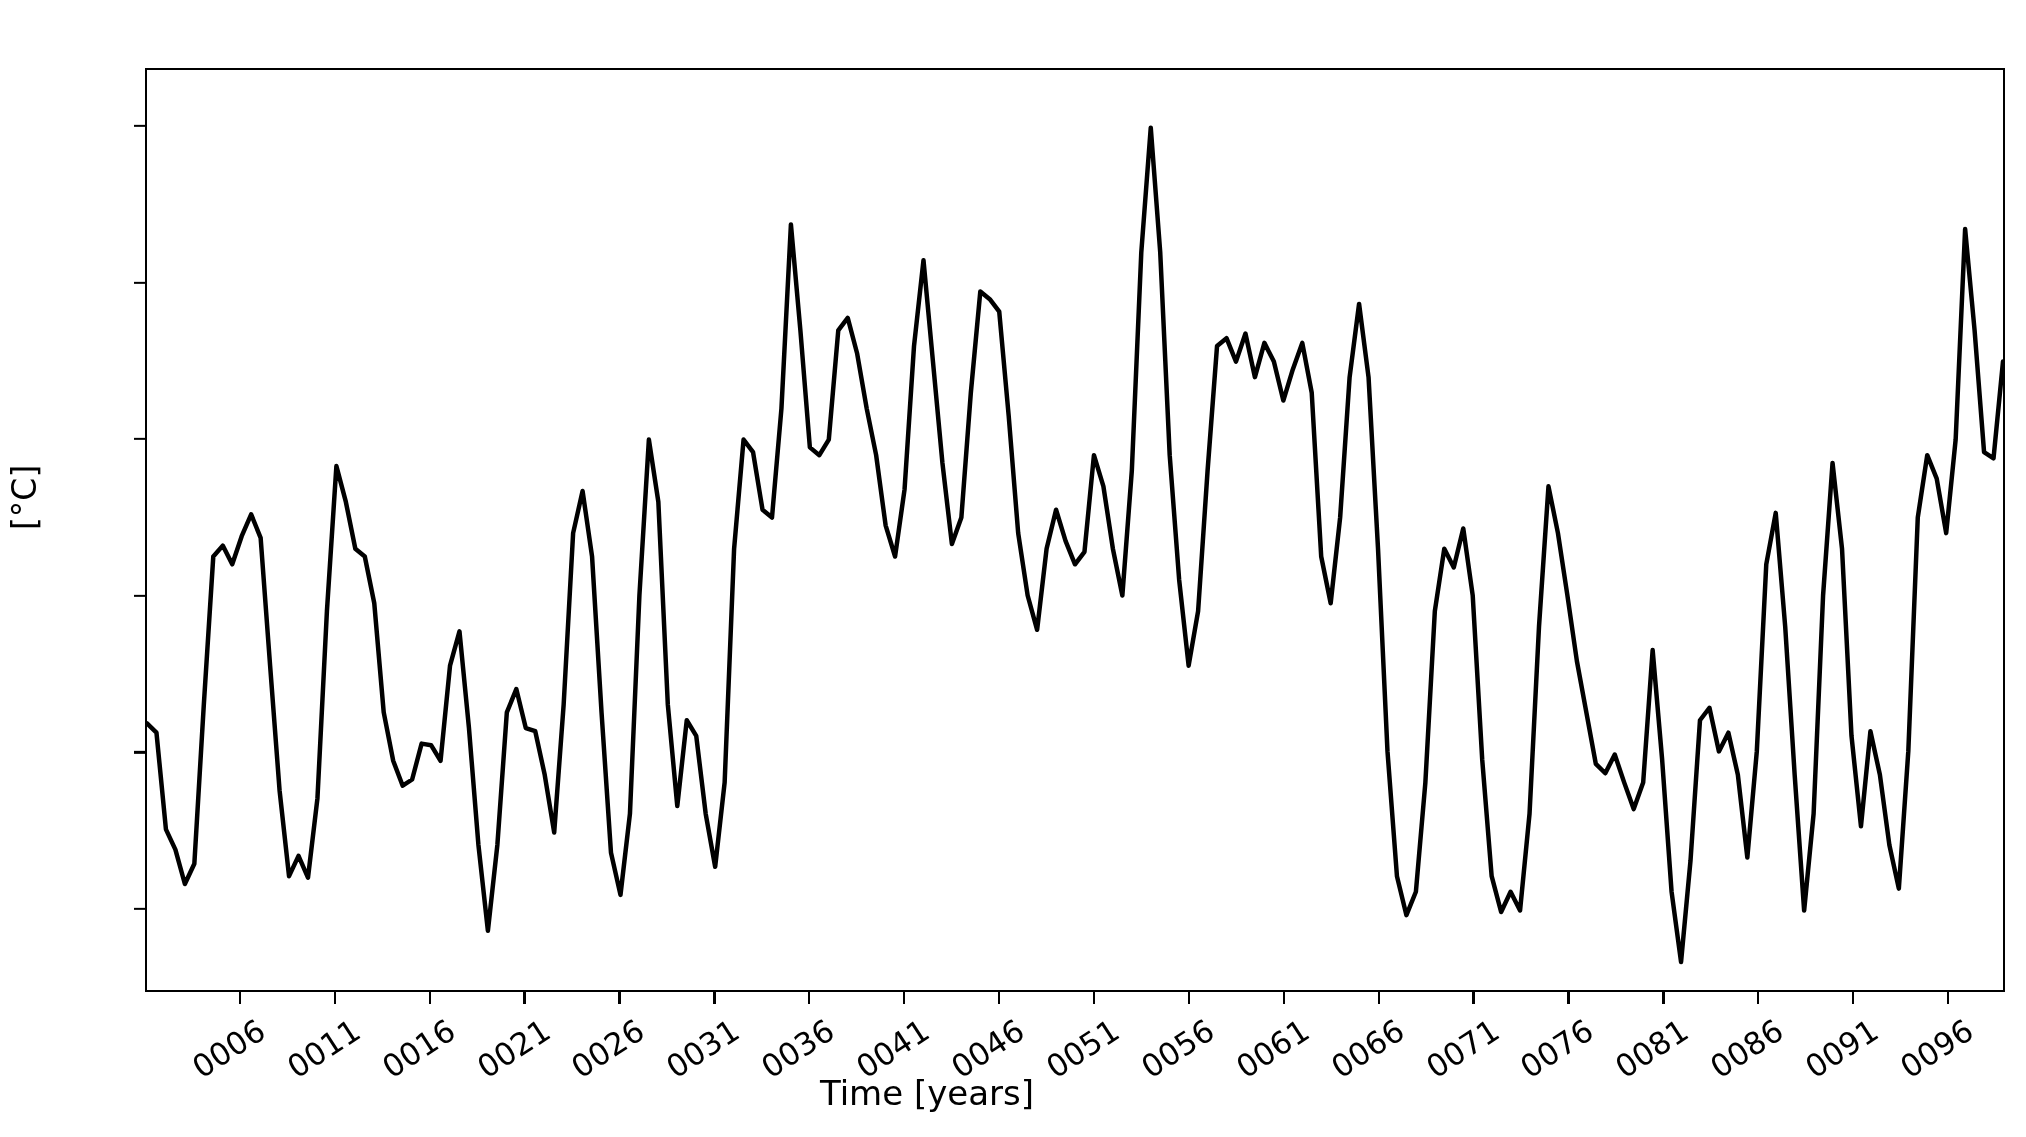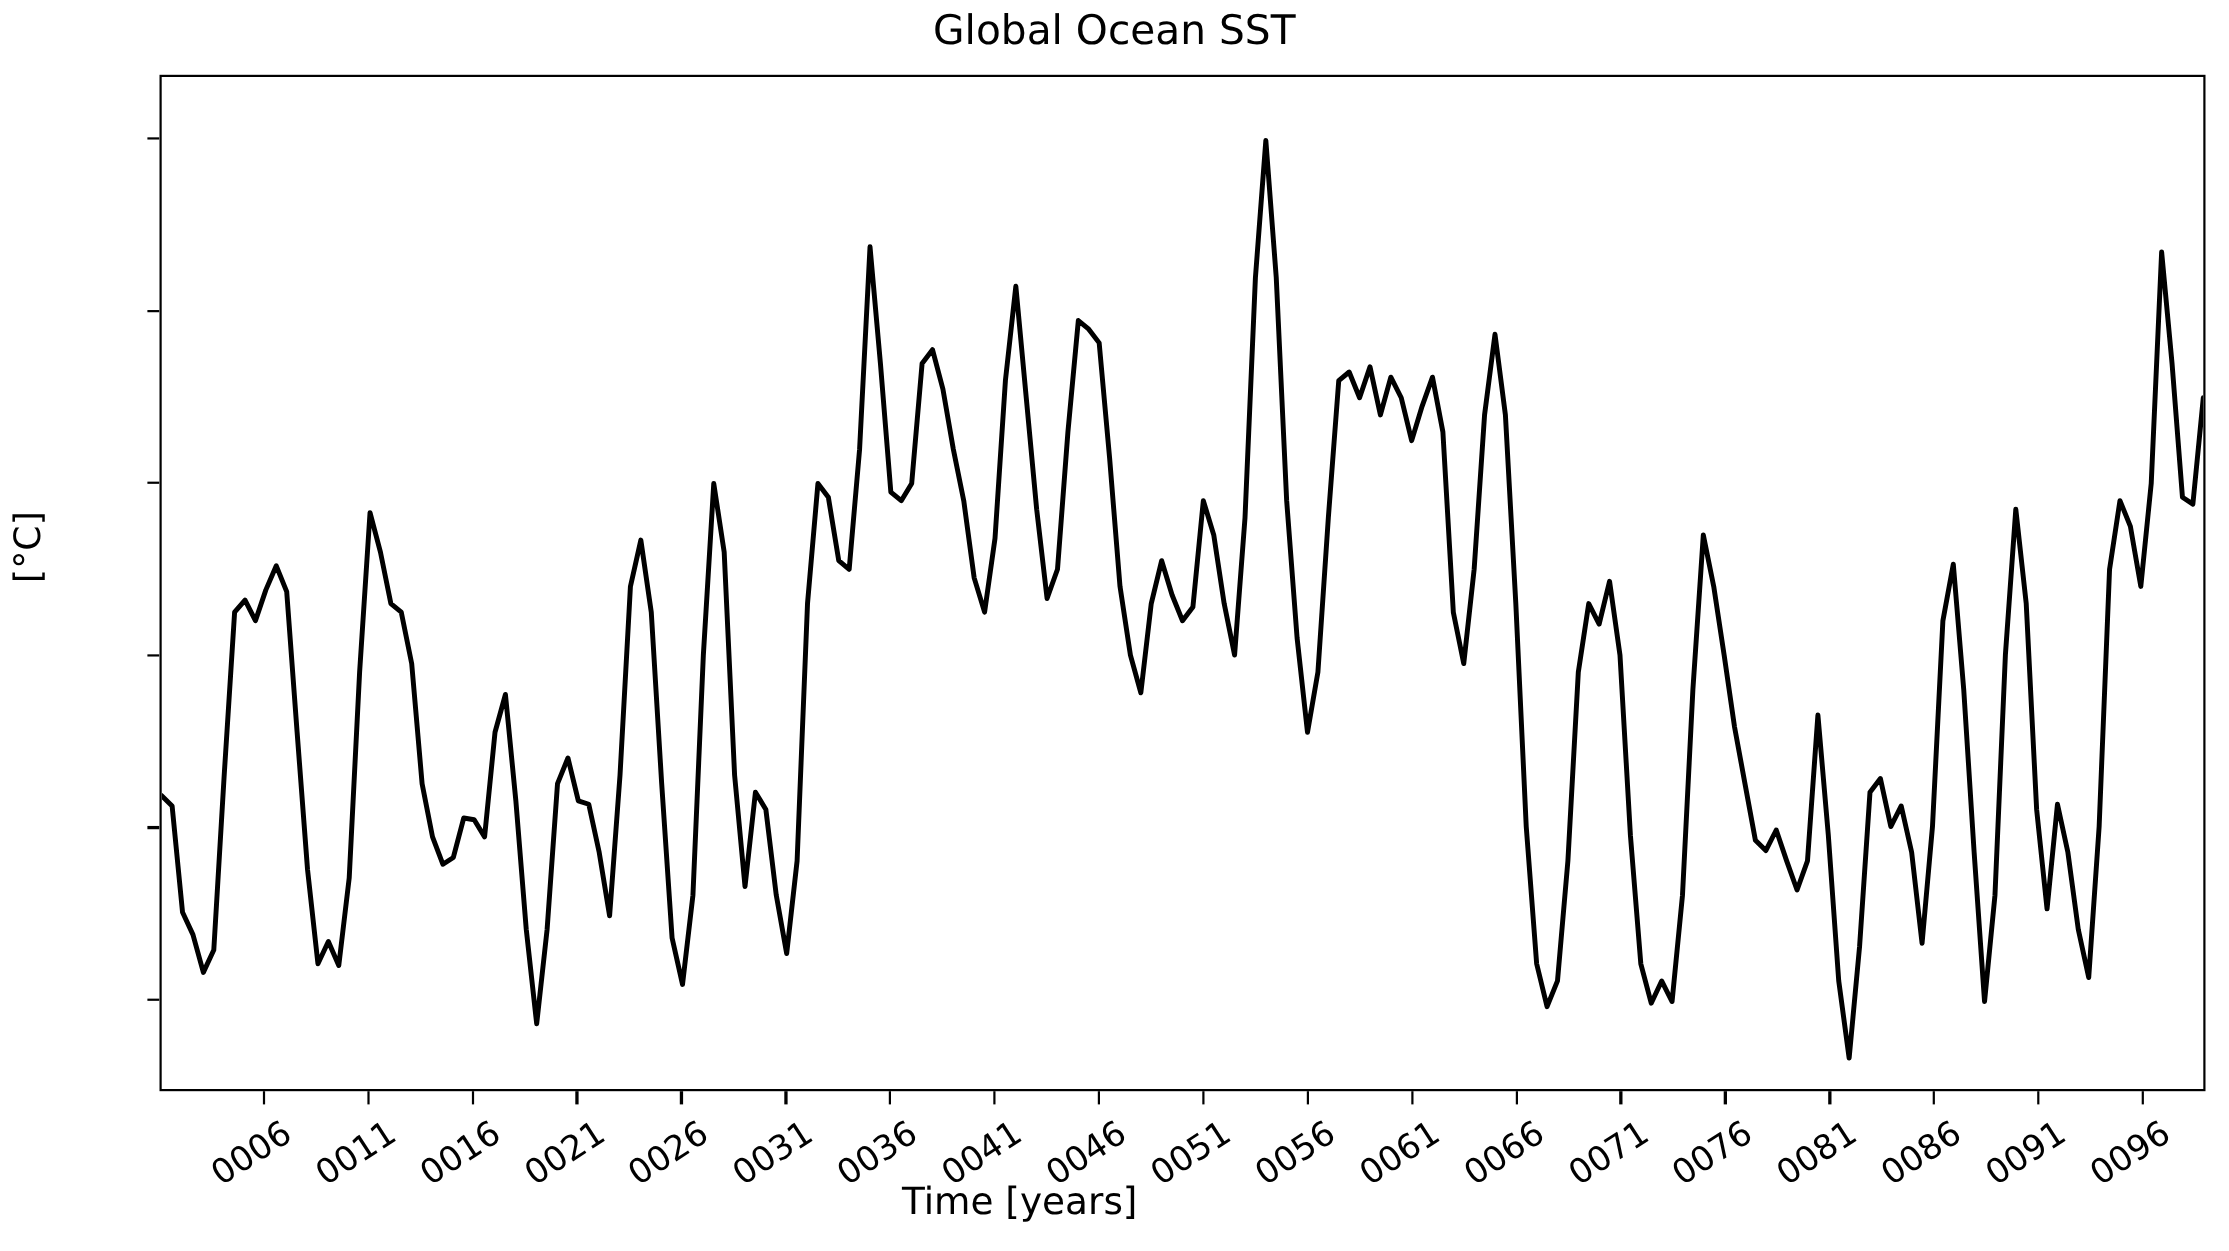--- a/index.html
+++ b/index.html
@@ -91,21 +91,20 @@
     text-align: center;
     font-size: 34px;
     color: #000000;
   }
 </style>
 </head>
 <body>
 
 <div id="figure">
 
-  <div id="chart-title">Global Ocean SST</div>
 
   <div id="y-axis-label">[°C]</div>
 
   <div id="y-ticks">
       <div class="y-tick-mark" style="left: 134px; top: 908.997px;"></div>
       <div class="y-tick-mark" style="left: 134px; top: 752.386px;"></div>
       <div class="y-tick-mark" style="left: 134px; top: 595.776px;"></div>
       <div class="y-tick-mark" style="left: 134px; top: 439.166px;"></div>
       <div class="y-tick-mark" style="left: 134px; top: 282.556px;"></div>
       <div class="y-tick-mark" style="left: 134px; top: 125.946px;"></div>

